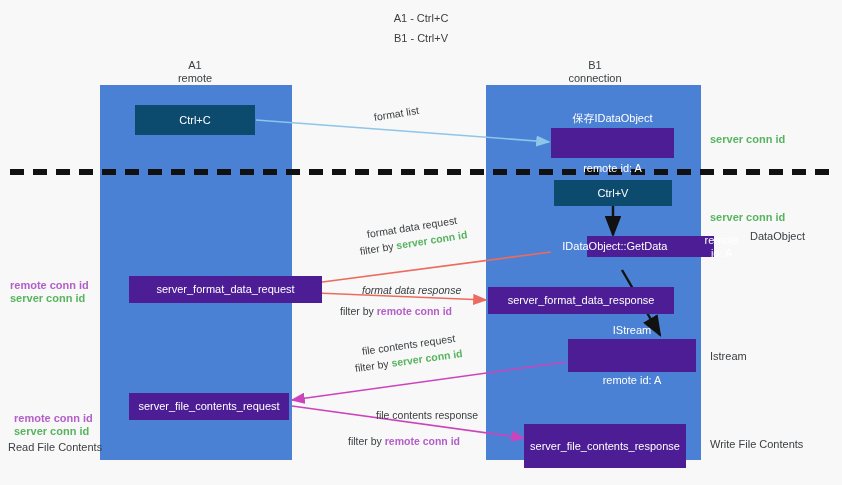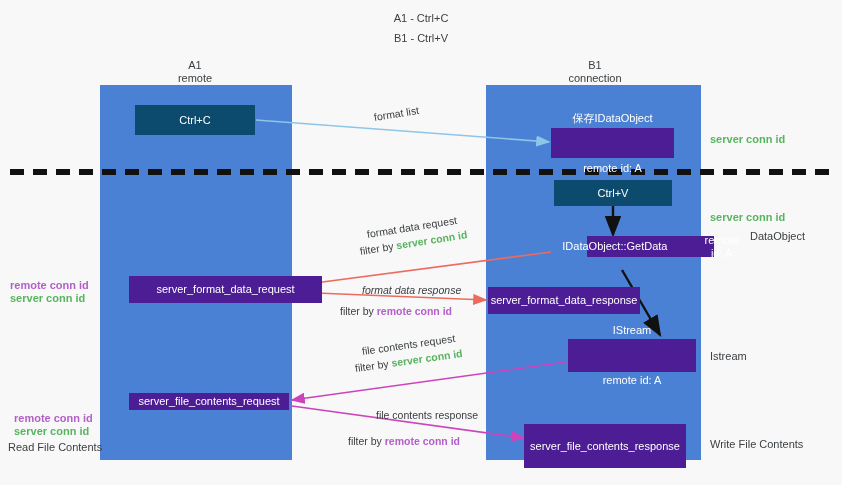--- a/index.html
+++ b/index.html
@@ -101,28 +101,28 @@
 
   <div class="box green" style="left:554px;top:180px;width:118px;height:26px;">Ctrl+V</div>
 
   <div class="box orange" style="left:551px;top:236px;width:127px;height:21px;margin-left:36px;">
     <span>IDataObject::GetData</span>
     <span>remote id: A</span>
   </div>
 
   <div class="box orange" style="left:129px;top:276px;width:193px;height:27px;">server_format_data_request</div>
 
-  <div class="box orange" style="left:488px;top:287px;width:152px;height:27px;">server_format_data_response</div>
+  <div class="box orange" style="left:488px;top:287px;width:186px;height:27px;">server_format_data_response</div>
 
   <div class="box orange" style="left:568px;top:339px;width:128px;height:33px;flex-direction:column;">
     <span>IStream</span>
     <span>remote id: A</span>
   </div>
 
-  <div class="box orange" style="left:129px;top:393px;width:160px;height:17px;">server_file_contents_request</div>
+  <div class="box orange" style="left:129px;top:393px;width:160px;height:27px;">server_file_contents_request</div>
 
   <div class="box orange" style="left:524px;top:424px;width:162px;height:44px;">server_file_contents_response</div>
 
   <div class="lbl rot-a" style="left:374px;top:111px;">format list</div>
 
   <div class="lbl rot-a" style="left:367px;top:228px;">format data request</div>
   <div class="lbl rot-a tagline" style="left:360px;top:245px;">
     <span>filter by </span><span class="lbl green" style="position:static;">server conn id</span>
   </div>
 

